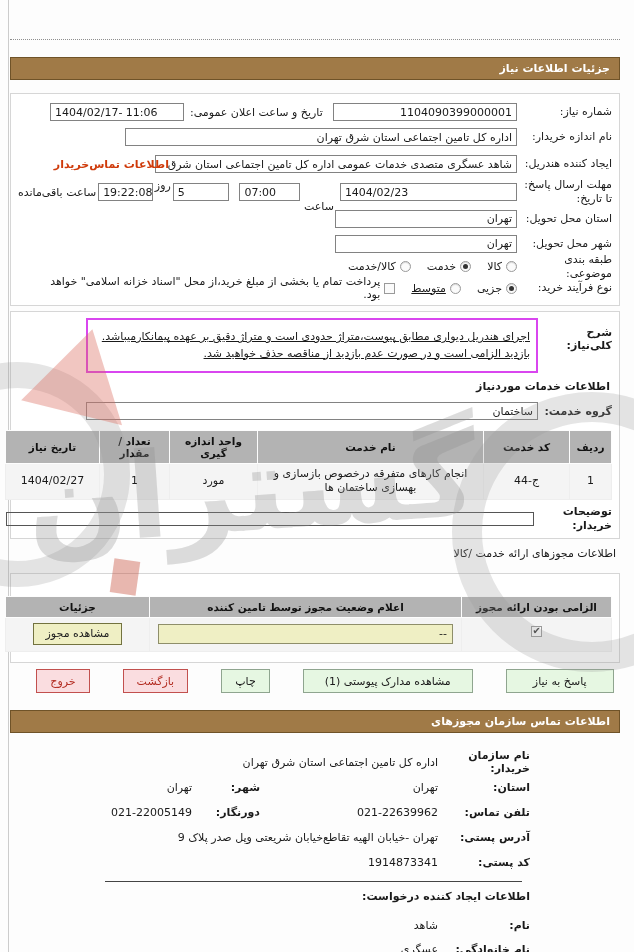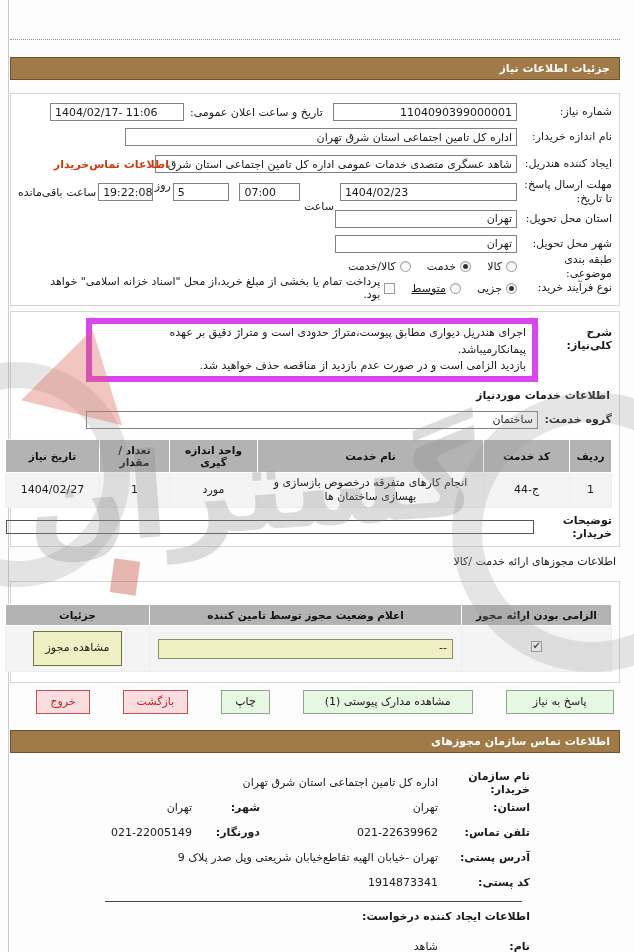--- a/index.html
+++ b/index.html
@@ -34,37 +34,37 @@
   .radio.sel::after { content:""; position:absolute; width:5px; height:5px; background:#333; border-radius:50%; margin:2px; display:block; }
   .cbox { width:11px; height:11px; border:1px solid #9a9a9a; background:#fbfbfb; flex:none; margin-left:4px; position:relative; }
   .cbox.checked::after { content:"✔"; position:absolute; top:-3px; right:0px; font-size:10px; color:#3c3c3c; }
   .opt { display:flex; align-items:center; margin-left:16px; }
   .raised { transform:translateY(-7px); display:inline-block; padding:0 2px; }
 
   .panel2 { margin-top:5px; }
   .desc-row { display:flex; align-items:flex-start; }
   .blbl { font-weight:bold; flex:none; }
   .desc-lbl { width:74px; padding-top:8px; padding-left:3px; }
-  .desc-box { width:452px; min-height:44px; border:6px solid #d946ef; padding:1px 6px; line-height:1.5; white-space:pre-line; }
+  .desc-box { width:452px; min-height:44px; border:2px solid #d946ef; padding:9px 6px; line-height:1.5; white-space:pre-line;text-decoration:underline; }
   .sub-head { font-weight:bold; margin:7px 2px 5px; }
   .grp-row { height:26px; display:flex; align-items:center; }
   .grp-lbl { width:74px; font-weight:bold; }
   .grp-box { width:452px; }
 
   table { border-collapse:collapse; width:100%; table-layout:fixed; }
   .svc-table { margin-top:6px; }
   th { background:#b3b3b3; border:1px solid #fdfdfd; font-weight:bold; font-size:10.5px; padding:4px 2px; color:#111; }
   td { background:#f4f4f4; border:1px solid #eee; padding:3px 2px; text-align:center; line-height:1.3; }
   .notes-row { margin-top:6px; display:flex; align-items:center; height:26px; }
   .notes-lbl { width:82px; font-weight:bold; line-height:1.2; }
   .notes-box { flex:1; height:14px; border:1px solid #555; margin-right:-4px; margin-left:-12px; }
   .lic-head { margin:8px 4px 0; height:18px; }
   .panel3 { margin-top:8px; padding:22px 7px 10px; }
   .y-input { background:#efefc4; border:1px solid #8e8e6a; height:20px; display:flex; align-items:center; padding:0 5px; margin:2px 6px; }
-  .y-btn { background:#efefc4; border:1px solid #72723f; height:35px; padding:0 12px; display:inline-flex; align-items:center; font-size:11px; color:#222; cursor:pointer; margin:2px auto; }
+  .y-btn { background:#efefc4; border:1px solid #72723f; height:22px; padding:0 12px; display:inline-flex; align-items:center; font-size:11px; color:#222; cursor:pointer; margin:2px auto; }
   .lic-td { height:34px; }
 
   .actions { margin-top:6px; display:flex; justify-content:center; align-items:center; gap:13px; height:25px; }
   .btn { height:24px; display:inline-flex; align-items:center; justify-content:center; padding:0 13px; cursor:pointer; font-size:11px;margin-left:20px; }
   .btn-green { background:#e6f7e2; border:1px solid #8fa58f; color:#1c1c1c; }
   .btn-pink { background:#fadde0; border:1px solid #c2504e; color:#b32d22; }
   .btn-wide { min-width:170px; } .btn-med { min-width:108px; }
 
   .bar2 { margin-top:16px; }
   .contact { margin-top:17px; padding:0 90px 0 40px; }

